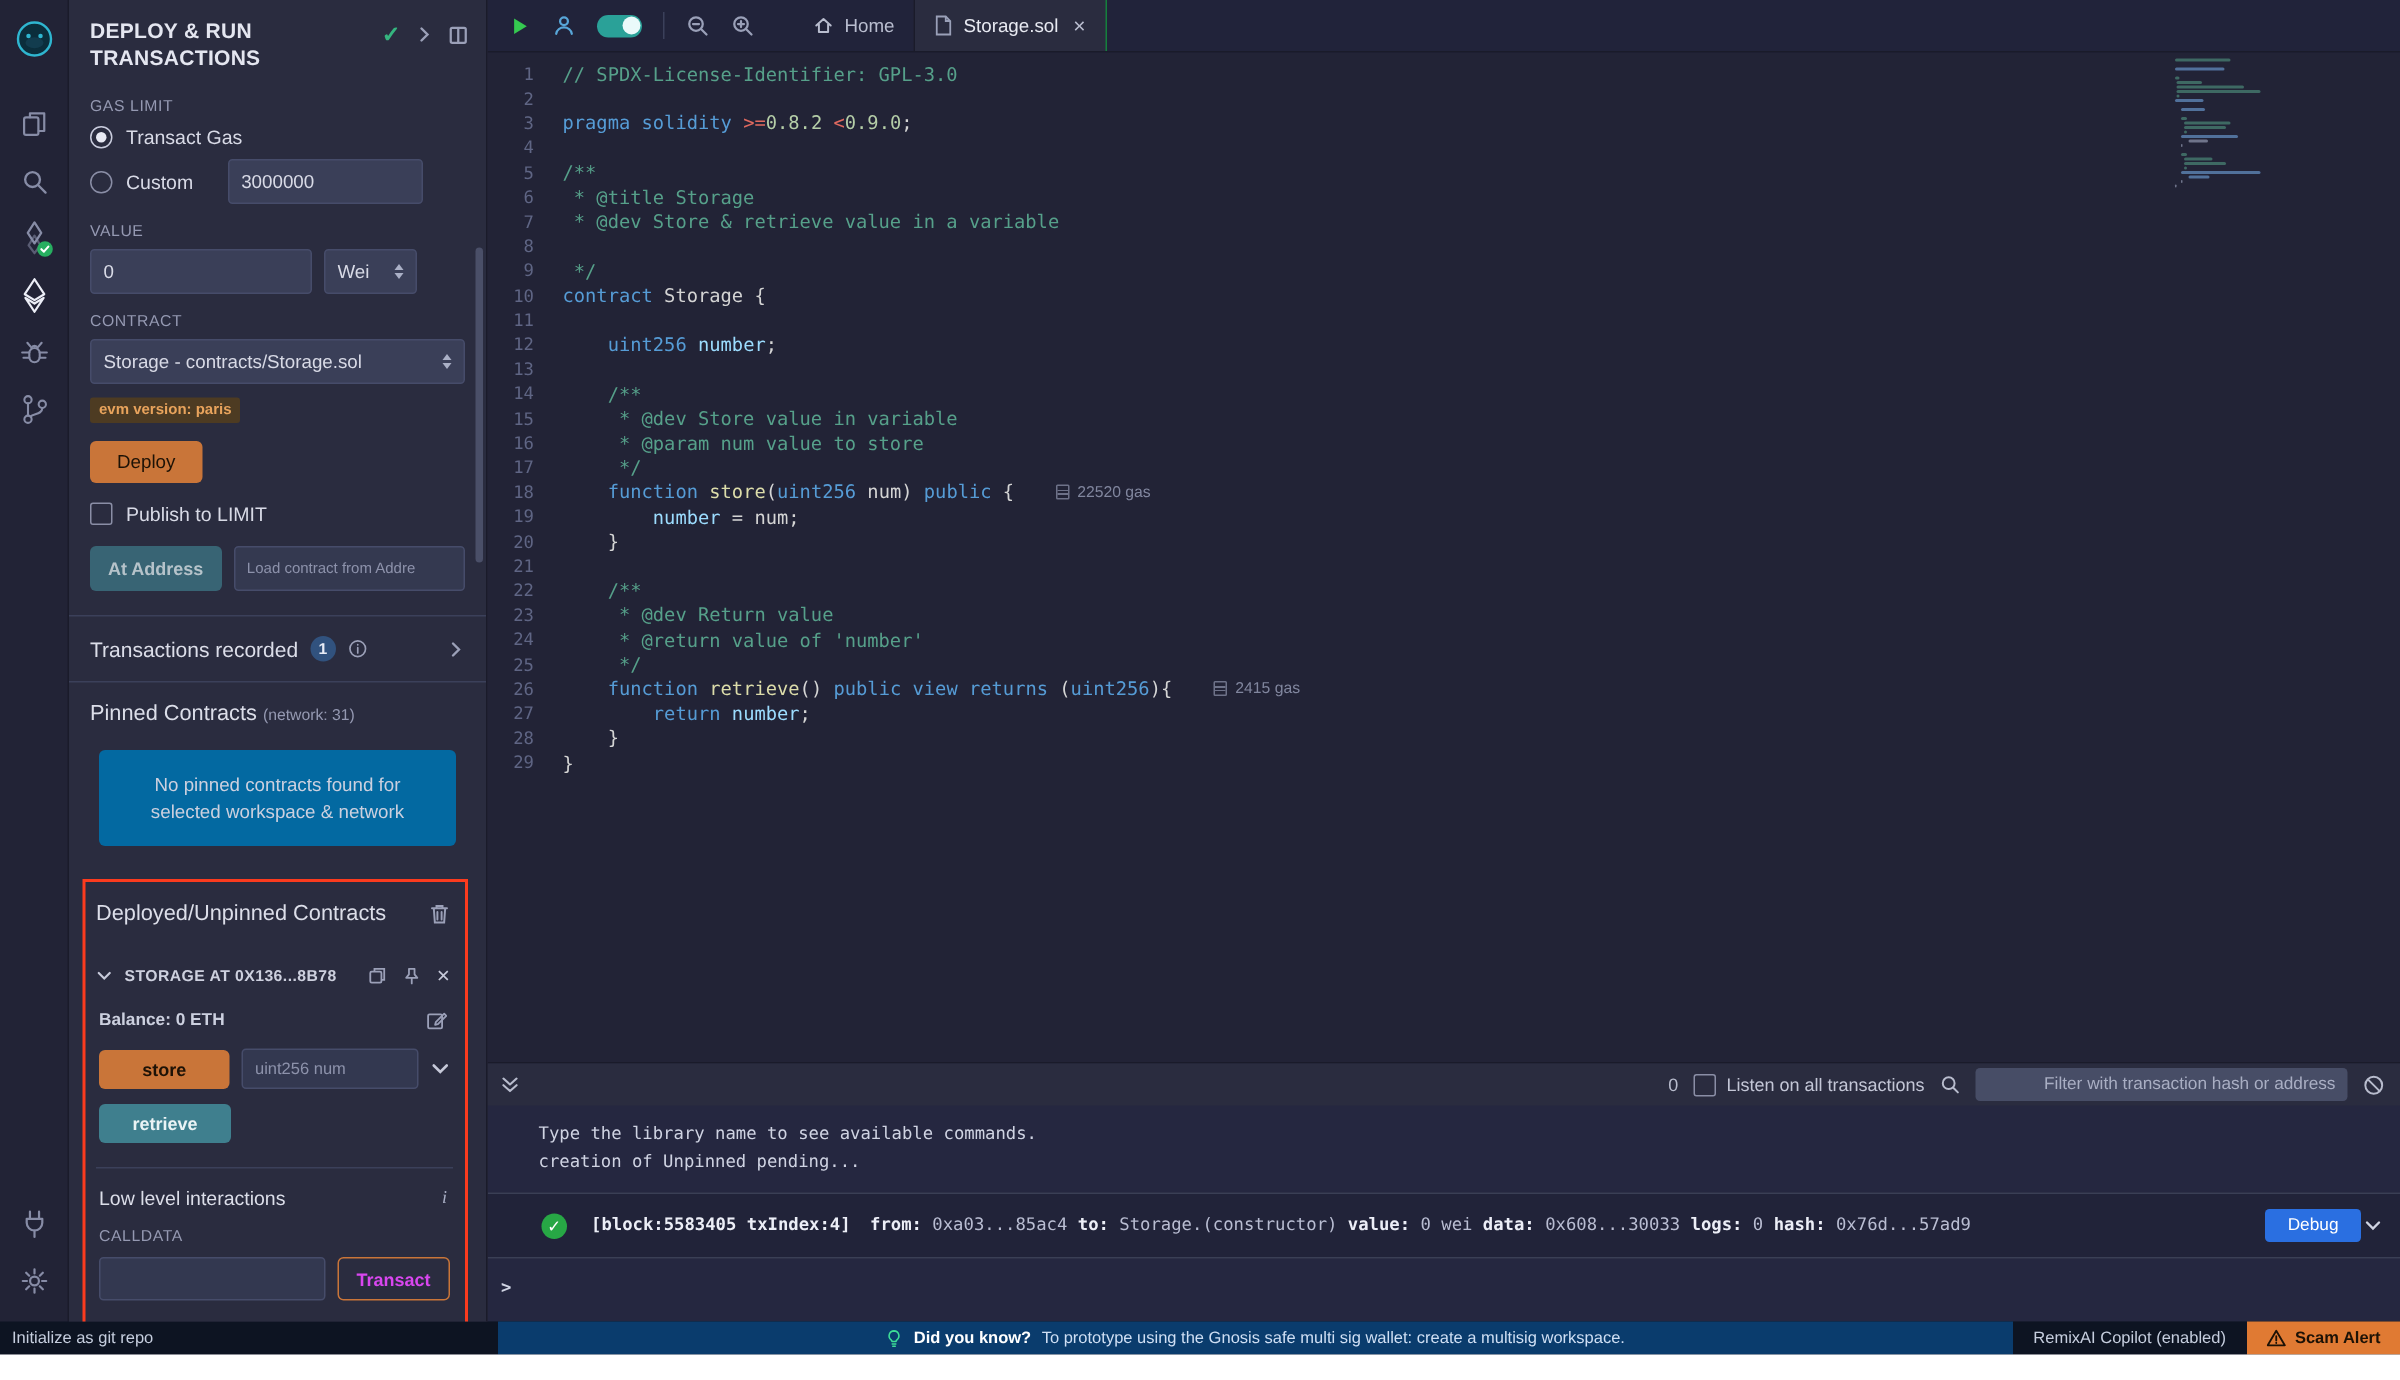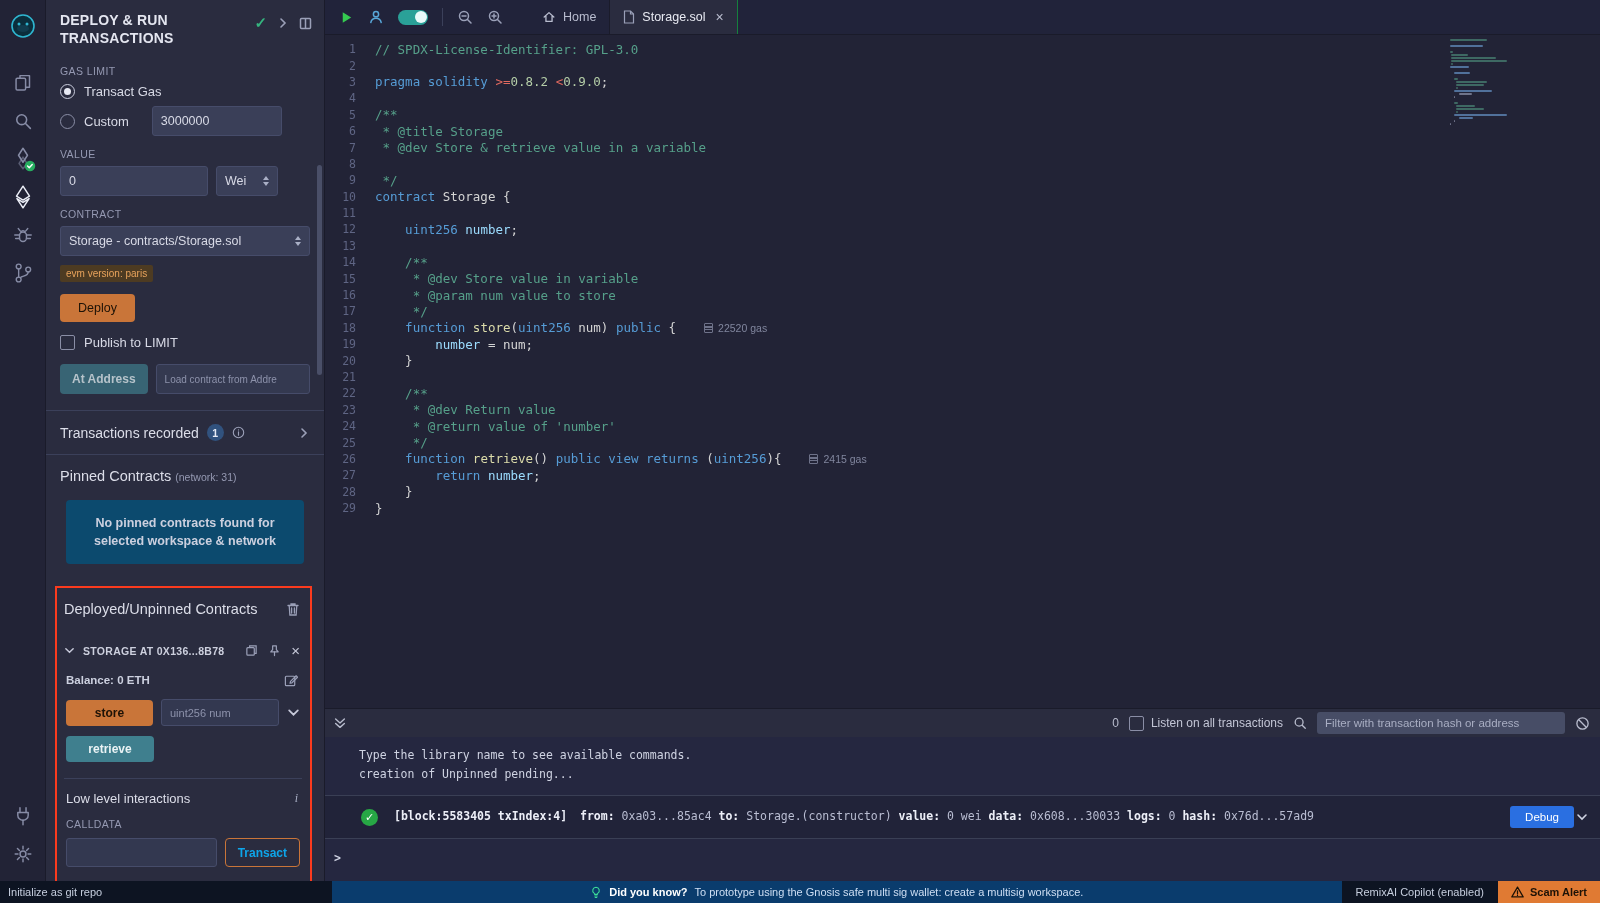--- a/index.html
+++ b/index.html
@@ -37,38 +37,38 @@
   .val-row { display:flex; gap:8px; }
   .val-inp { width:148px; }
   .select { background:#3a3f58; border:1px solid #464c6a; border-radius:3px; height:30px; display:flex; align-items:center; padding:0 8px; gap:8px; cursor:pointer; }
   .select .txt { flex:1 1 auto; white-space:nowrap; overflow:hidden; text-overflow:ellipsis; font-size:12.5px; }
   .ud { display:flex; flex-direction:column; gap:2px; }
   .ud i { display:block; width:0; height:0; border-left:3.5px solid transparent; border-right:3.5px solid transparent; }
   .ud .up { border-bottom:4px solid #aab0c6; }
   .ud .dn { border-top:4px solid #aab0c6; }
   .wei { width:62px; }
   .contract-select { width:100%; }
-  .evm-badge { display:inline-block; background:#4d3b22; color:#e8a35c; font-size:10px; font-weight:400; border-radius:2px; padding:3px 6px; margin-top:9px; }
+  .evm-badge { display:inline-block; background:#4d3b22; color:#e8a35c; font-size:10px; font-weight:700; border-radius:2px; padding:3px 6px; margin-top:9px; }
   .btn { border:none; border-radius:4px; font-size:12.5px; padding:7px 16px; font-family:inherit; cursor:pointer; }
   .btn.warn { background:#c97539; color:#1d1206; }
   .btn.info { background:#3f7f8e; color:#eaf3f5; }
   .deploy-btn { display:block; margin-top:12px; padding:7px 18px; }
   .pub-row { display:flex; align-items:center; gap:9px; margin:13px 0 4px; }
   .cbx { width:15px; height:15px; border:1.5px solid #8a8ea6; border-radius:2px; background:transparent; flex:0 0 15px; }
   .ataddr-row { display:flex; gap:8px; margin:14px 0 16px; }
   .ataddr-btn { background:#3a6b7a; color:#c6d4da; font-size:12px; font-weight:700; padding:7px 12px; opacity:.9; }
   .ataddr-inp { flex:1 1 auto; min-width:0; background:#343950; font-size:10px; }
   .hr { height:1px; background:#3b405a; }
   .txrec { display:flex; align-items:center; gap:8px; padding:13px 14px; font-size:14px; color:#dcdee9; }
   .badge-count { width:17px; height:17px; border-radius:50%; background:#31527e; color:#e8ecf6; font-size:10.5px; font-weight:700; display:flex; align-items:center; justify-content:center; }
   .txrec-chev { margin-left:auto; color:#9ba0b8; display:flex; }
   .pinned { padding:13px 14px 16px; }
   .pinned-title { font-size:14.5px; color:#dcdee9; }
   .pinned-title .net { font-size:10.5px; color:#9599b2; }
-  .pinned-card { margin:16px 6px 4px; background:#0c4a6e; border-radius:4px; padding:14px 22px; text-align:center; font-size:12.5px; line-height:1.45; color:#ccd0df;font-weight:bold; }
+  .pinned-card { margin:16px 6px 4px; background:#0369a1; border-radius:4px; padding:14px 22px; text-align:center; font-size:12.5px; line-height:1.45; color:#ccd0df; }
 
   .red-box { margin:2px 12px 6px 9px; border:2px solid #fb3b1e; padding:4px 0 18px; }
   .dep-head { display:flex; align-items:center; padding:9px 10px 4px 7px; }
   .dep-title { font-size:14.5px; color:#dcdee9; }
   .dep-head .hicon { margin-left:auto; }
   .contract-row { display:flex; align-items:center; gap:8px; padding:22px 10px 2px 7px; color:#c6c9d9; }
   .contract-label { font-size:10.5px; font-weight:700; letter-spacing:.3px; color:#cdd0de; }
   .contract-row .icons { margin-left:auto; display:flex; align-items:center; gap:10px; color:#aab0c6; }
   .x-icon { font-size:15px; color:#c6c9d9; line-height:1; cursor:pointer; }
   .balance-row { display:flex; align-items:center; padding:13px 12px 4px 9px; font-size:11.5px; font-weight:700; color:#ccd0df; }
@@ -76,21 +76,21 @@
   .fn-row { display:flex; align-items:center; gap:8px; padding:8px 10px 2px 9px; }
   .fn-btn { width:88px; padding:6px 0; font-size:12px; font-weight:700; text-align:center; }
   .fn-inp { width:118px; height:27px; background:#333850; font-size:11px; }
   .chev-dn { color:#c6c9d9; display:flex; cursor:pointer; }
   .dep-hr { margin:14px 8px 0 7px; }
   .lowlevel { display:flex; align-items:center; padding:12px 12px 0 9px; font-size:13px; color:#dcdee9; }
   .i-badge { margin-left:auto; color:#aab0c6; font-size:12px; font-style:italic; font-family:"Liberation Serif",serif; }
   .calldata-label { padding-left:9px; }
   .calldata-row { display:flex; gap:8px; padding:2px 10px 0 9px; }
   .cd-inp { flex:1 1 auto; min-width:0; height:29px; background:#333850; }
-  .btn.outline-warn { background:transparent; border:1px solid #c97539; color:#0ea5e9; font-size:12px; font-weight:700; padding:5px 12px; }
+  .btn.outline-warn { background:transparent; border:1px solid #c97539; color:#d946ef; font-size:12px; font-weight:700; padding:5px 12px; }
 
   
   .editor-col { flex:1 1 auto; min-width:0; display:flex; flex-direction:column; background:#222336; }
   .tabbar { flex:0 0 35px; background:#21233a; border-bottom:1px solid #1a1b2a; display:flex; align-items:stretch; }
   .tb-left { display:flex; align-items:center; gap:14px; padding:0 14px; }
   .toggle { width:30px; height:15px; border-radius:8px; background:#2aa198; position:relative; cursor:pointer; }
   .toggle::after { content:""; position:absolute; right:1.5px; top:1.5px; width:12px; height:12px; border-radius:50%; background:#eafafa; }
   .tb-sep { width:1px; height:18px; background:#3b405a; }
   .tab { display:flex; align-items:center; gap:7px; padding:0 13px; font-size:12.5px; color:#b9bdcf; cursor:pointer; }
   .tab.home { margin-left:12px; }
@@ -106,21 +106,21 @@
   .gas-ico { width:9px; height:10px; border:1px solid #81869e; border-radius:1px; background:linear-gradient(transparent 30%, #81869e 30% 45%, transparent 45% 60%, #81869e 60% 75%, transparent 75%); opacity:.8; }
   .minimap { position:absolute; top:4px; right:86px; width:64px; }
   .mm-line { height:2px; margin-bottom:1px; border-radius:1px; opacity:.65; }
 
   
   .terminal { flex:0 0 173px; display:flex; flex-direction:column; border-top:1px solid #1a1b2a; background:#252740; }
   .term-bar { flex:0 0 28px; background:#2a2c3f; display:flex; align-items:center; padding:0 10px 0 8px; gap:10px; color:#b8bccd; }
   .term-bar .grow { flex:1 1 auto; }
   .term-count { font-size:12px; color:#b8bccd; }
   .listen { display:flex; align-items:center; gap:7px; font-size:12px; color:#c3c6d6; }
-  .filter-inp { width:248px; height:22px; background:#474d66; border:none; border-radius:3px; color:#d8dae6; font-size:11.5px; padding:0 8px; outline:none; }
+  .filter-inp { width:248px; height:22px; background:#474d66; border:none; border-radius:3px; color:#d8dae6; font-size:11.5px; padding:0 8px; outline:none;text-align:right; }
   .filter-inp::placeholder { color:#a9aec3; }
   .term-body { flex:1 1 auto; font-family:"DejaVu Sans Mono", monospace; font-size:11.5px; color:#cfd3e2; padding-top:8px; overflow:hidden; }
   .term-log { padding:2.5px 34px; }
   .tx-block { margin-top:12px; border-top:1px solid #3a3f55; border-bottom:1px solid #3a3f55; background:rgba(0,0,0,.10); display:flex; align-items:center; padding:10px 12px 10px 36px; }
   .tx-check { flex:0 0 17px; width:17px; height:17px; border-radius:50%; background:#27a745; color:#fff; font-size:11px; display:flex; align-items:center; justify-content:center; margin-right:16px; font-family:"Liberation Sans",sans-serif; }
   .tx-text { flex:1 1 auto; line-height:1.5; white-space:nowrap; overflow:hidden; }
   .tx-key { font-weight:700; color:#eceef7; }
   .tx-val { color:#b9bdd2; }
   .tx-summary { font-weight:700; color:#eceef7; margin-right:6px; }
   .debug-btn { background:#2a6fe1; color:#fff; border:none; border-radius:3px; font-weight:400; font-size:11.5px; padding:5px 15px; margin:0 2px 0 12px; cursor:pointer; font-family:"Liberation Sans",sans-serif; }

